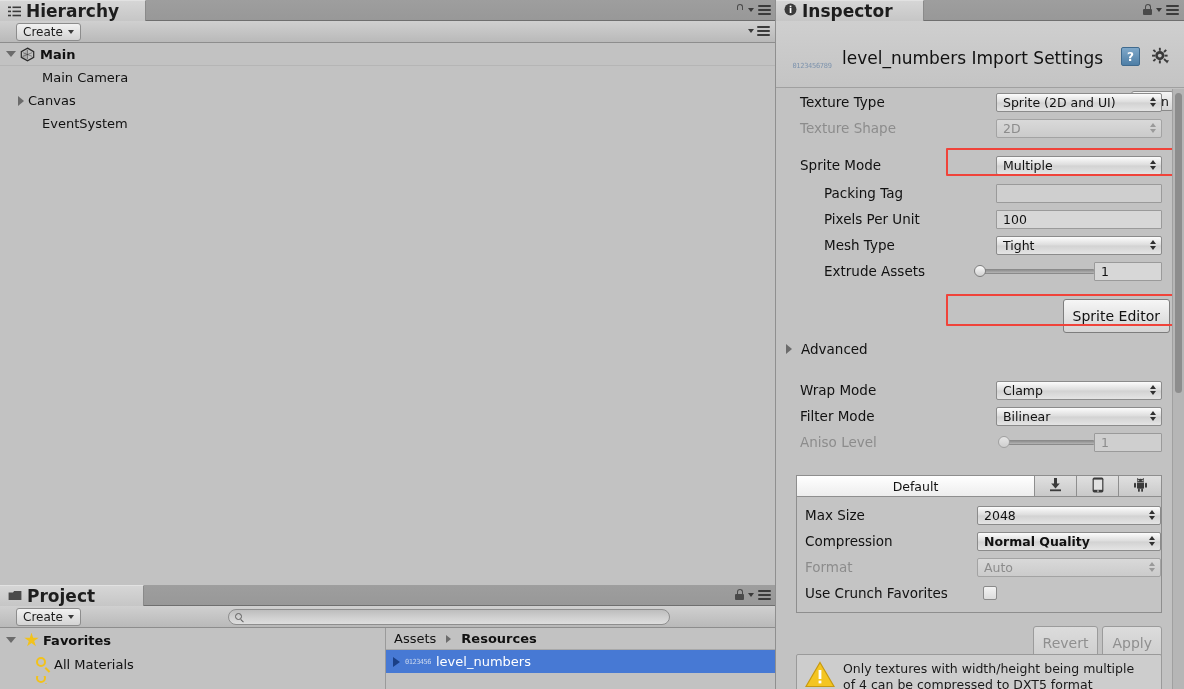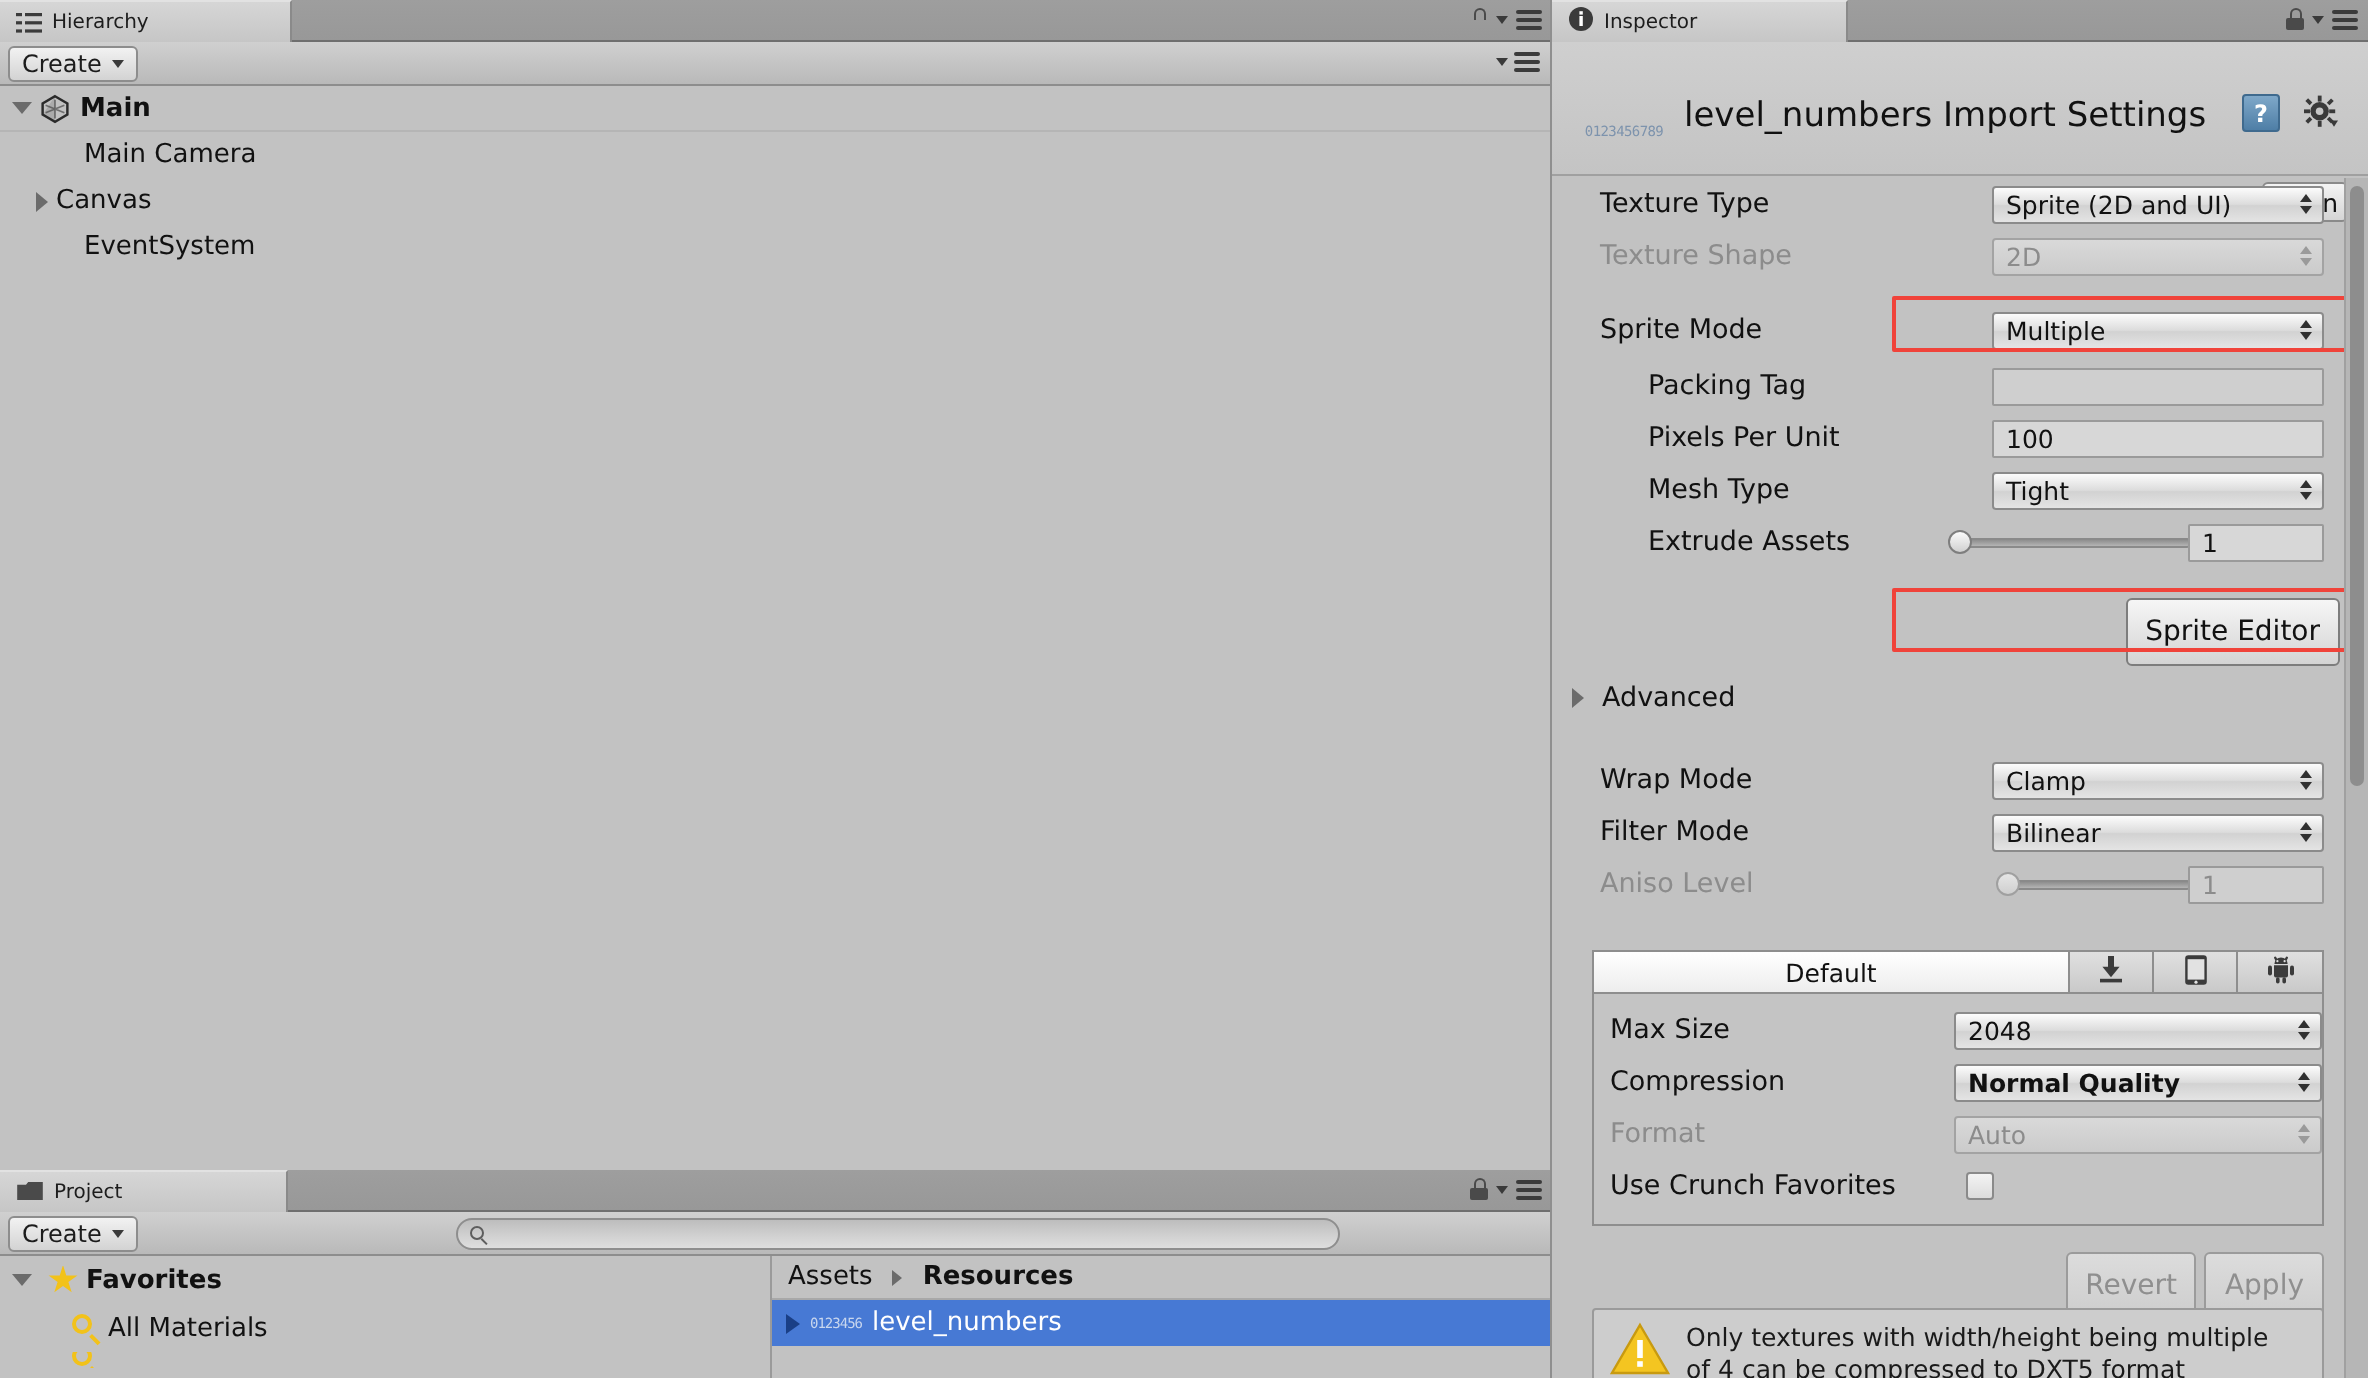--- a/index.html
+++ b/index.html
@@ -24,30 +24,30 @@
   .tab {
     position: absolute; left: 0; top: 0; height: 21px;
     display: flex; align-items: center; gap: 5px;
     padding: 0 14px 0 8px;
     background: linear-gradient(to bottom,#d6d6d6 0%,#c6c6c6 100%);
     border-right: 1px solid #8a8a8a;
     border-top: 1px solid #e2e2e2;
     font-size: 12.5px;
     color: #1d1d1d;
   }
-  .tab .tab-label { font-size: 10px; }
+  .tab .tab-label { font-size: 17px; font-weight: bold; }
 
   .toolbar {
     position: relative; height: 22px;
     background: linear-gradient(to bottom,#d0d0d0 0%,#b9b9b9 100%);
     border-bottom: 1px solid #8d8d8d;
     display: flex; align-items: center;
   }
   .tb-btn {
-    height: 18px; margin-left: 4px; padding: 0 6px;
+    height: 18px; margin-left: 16px; padding: 0 6px;
     display: inline-flex; align-items: center; gap: 5px;
     background: linear-gradient(to bottom,#f2f2f2 0%,#d3d3d3 100%);
     border: 1px solid #8d8d8d; border-radius: 3px;
     font-size: 12px; color: #1c1c1c;
   }
   .caret-down {
     width: 0; height: 0;
     border-left: 3.5px solid transparent;
     border-right: 3.5px solid transparent;
     border-top: 4px solid #3a3a3a;

